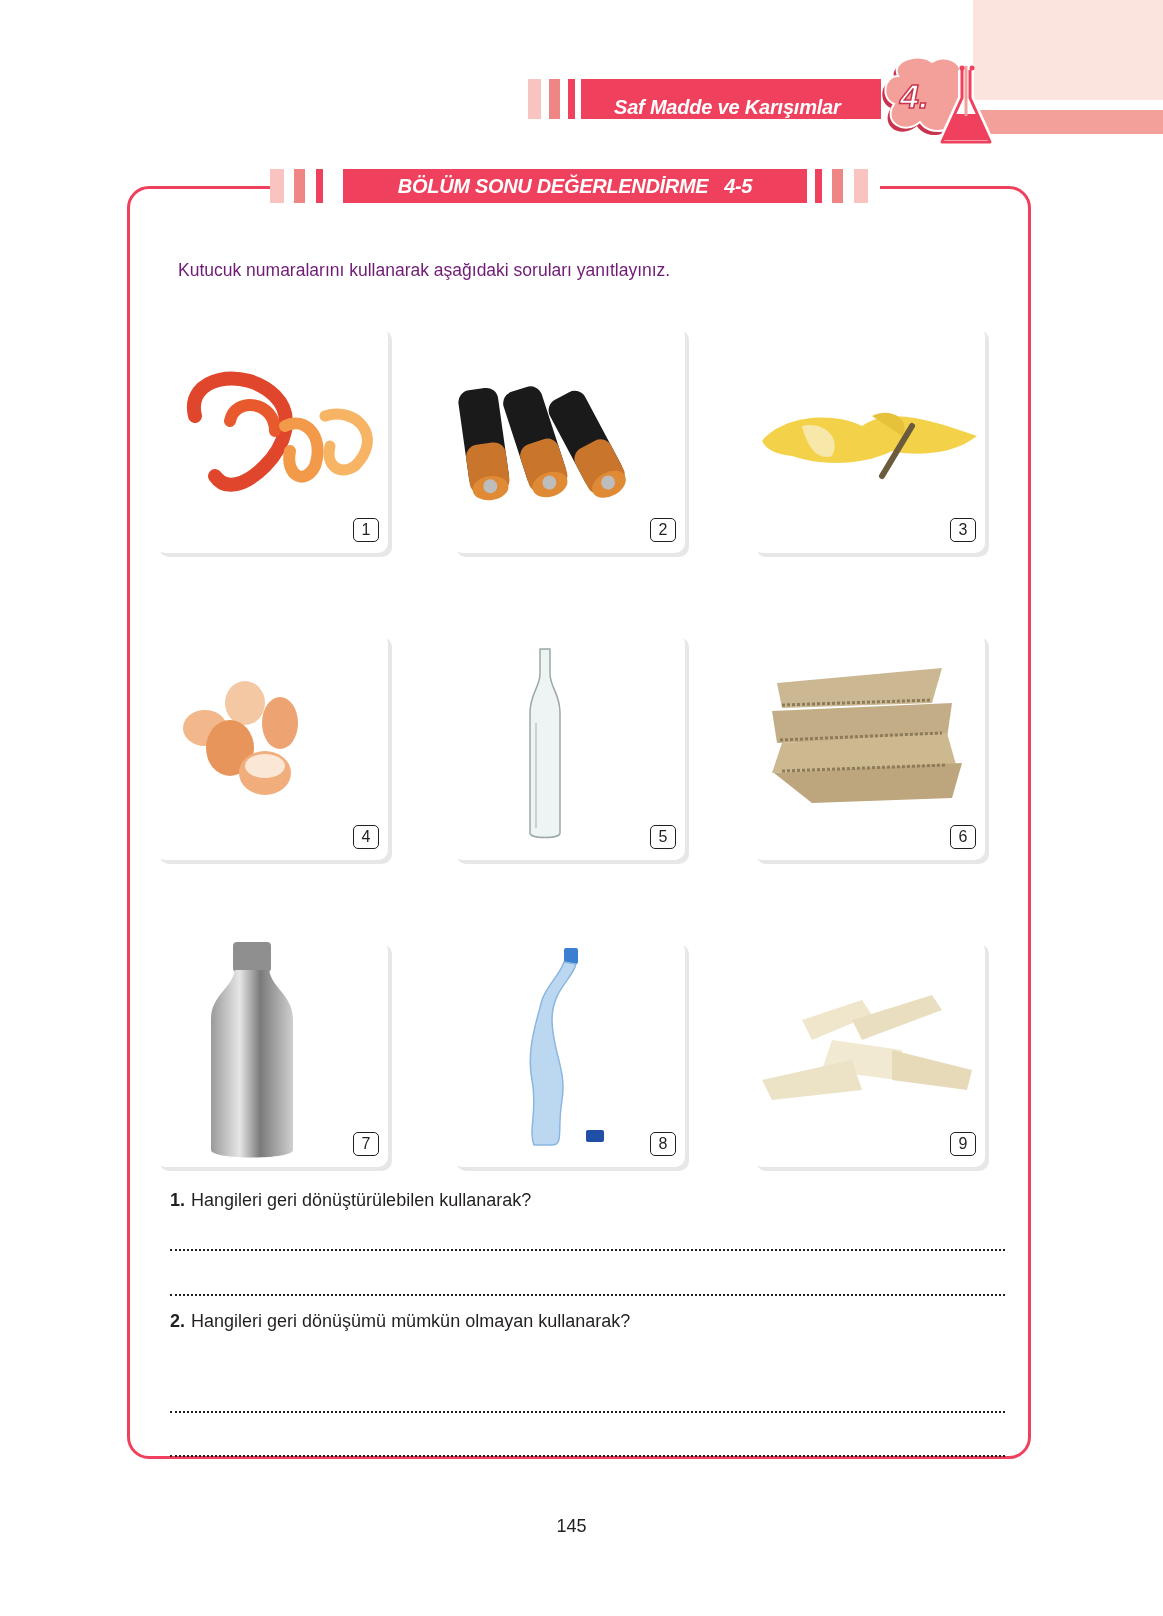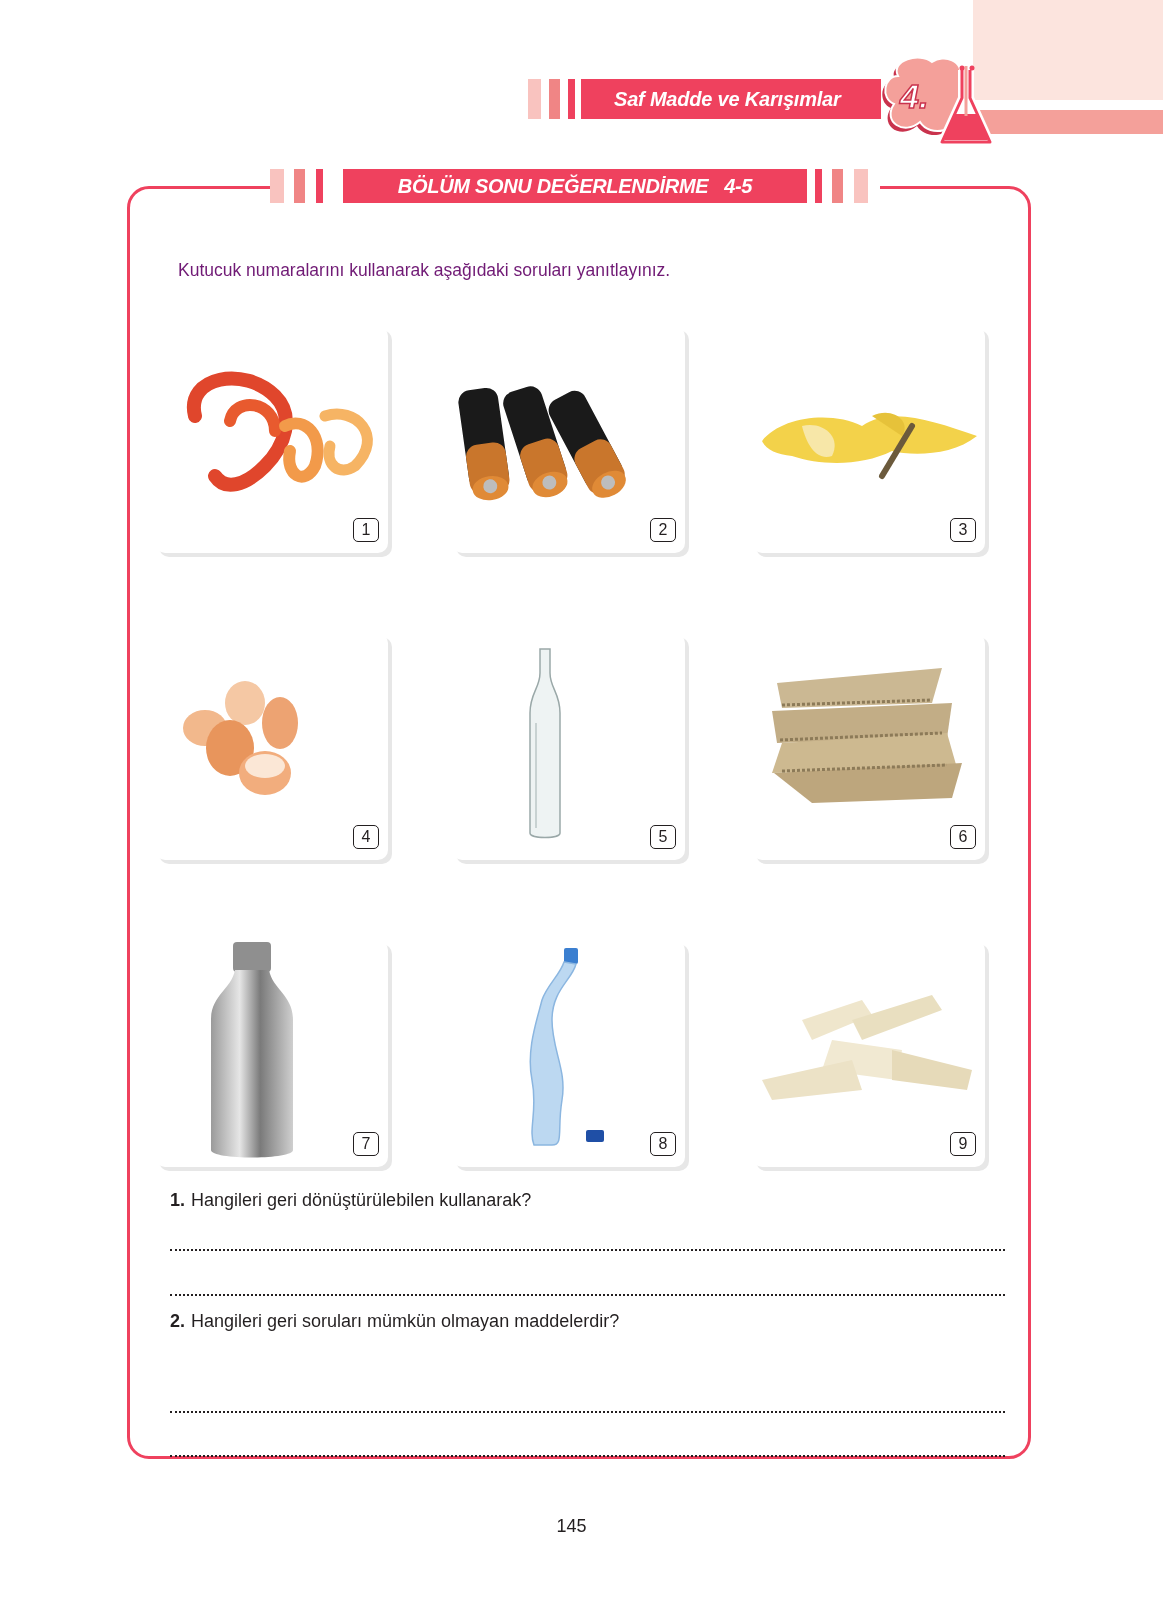--- a/index.html
+++ b/index.html
@@ -6,21 +6,21 @@
   html, body { width: 1163px; height: 1616px; background: #ffffff; overflow: hidden; }
   body { position: relative; font-family: "Liberation Sans", sans-serif; color: #231f20; }
 
   
   .corner-block { position: absolute; left: 973px; top: 0; width: 190px; height: 100px; background: #fce4de; }
   .corner-stripe { position: absolute; left: 980px; top: 110px; width: 183px; height: 24px; background: #f4a09a; }
 
   
   .chapter-bars { position: absolute; top: 79px; left: 532px; height: 40px; }
   .bar { position: absolute; top: 0; height: 40px; width: 11px; }
-  .chapter-title-box { position: absolute; left: 581px; top: 79px; width: 300px; height: 40px; background: #ef415e; display: flex; align-items: center; padding-left: 33px; }
+  .chapter-title-box { position: absolute; left: 581px; top: 79px; width: 300px; height: 40px; background: #ef415e; display: flex; align-items: flex-end; padding-left: 33px; }
   .chapter-title { color: #ffffff; font-weight: bold; font-style: italic; font-size: 20px; letter-spacing: -0.2px; }
   .chapter-emblem { position: absolute; left: 880px; top: 52px; width: 130px; height: 100px; }
 
   
   .frame { position: absolute; left: 127px; top: 186px; width: 904px; height: 1273px; border: 3px solid #ef415e; border-radius: 22px; }
   .section-header { position: absolute; top: 169px; left: 270px; height: 34px; width: 610px; background: #fff; }
   .sh-bar { position: absolute; top: 0; height: 34px; width: 11px; }
   .section-title-box { position: absolute; left: 73px; top: 0; width: 464px; height: 34px; background: #ef415e; display: flex; align-items: center; justify-content: center; }
   .section-title { color: #fff; font-weight: bold; font-style: italic; font-size: 20px; letter-spacing: -0.3px; white-space: pre; }
 
@@ -188,18 +188,18 @@
   <div class="num-box">9</div>
 </div>
 
 <div class="question" style="top:1190px;">
   <span class="qnum">1.</span><span>Hangileri geri dönüştürülebilen kullanarak?</span>
 </div>
 <div class="dots" style="top:1249px;"></div>
 <div class="dots" style="top:1294px;"></div>
 
 <div class="question" style="top:1311px;">
-  <span class="qnum">2.</span><span>Hangileri geri soruları mümkün olmayan maddelerdir?</span>
+  <span class="qnum">2.</span><span>Hangileri geri dönüşümü mümkün olmayan kullanarak?</span>
 </div>
 <div class="dots" style="top:1411px;"></div>
 <div class="dots" style="top:1455px;"></div>
 
 <div class="page-number">145</div>
 
 </body></html>

